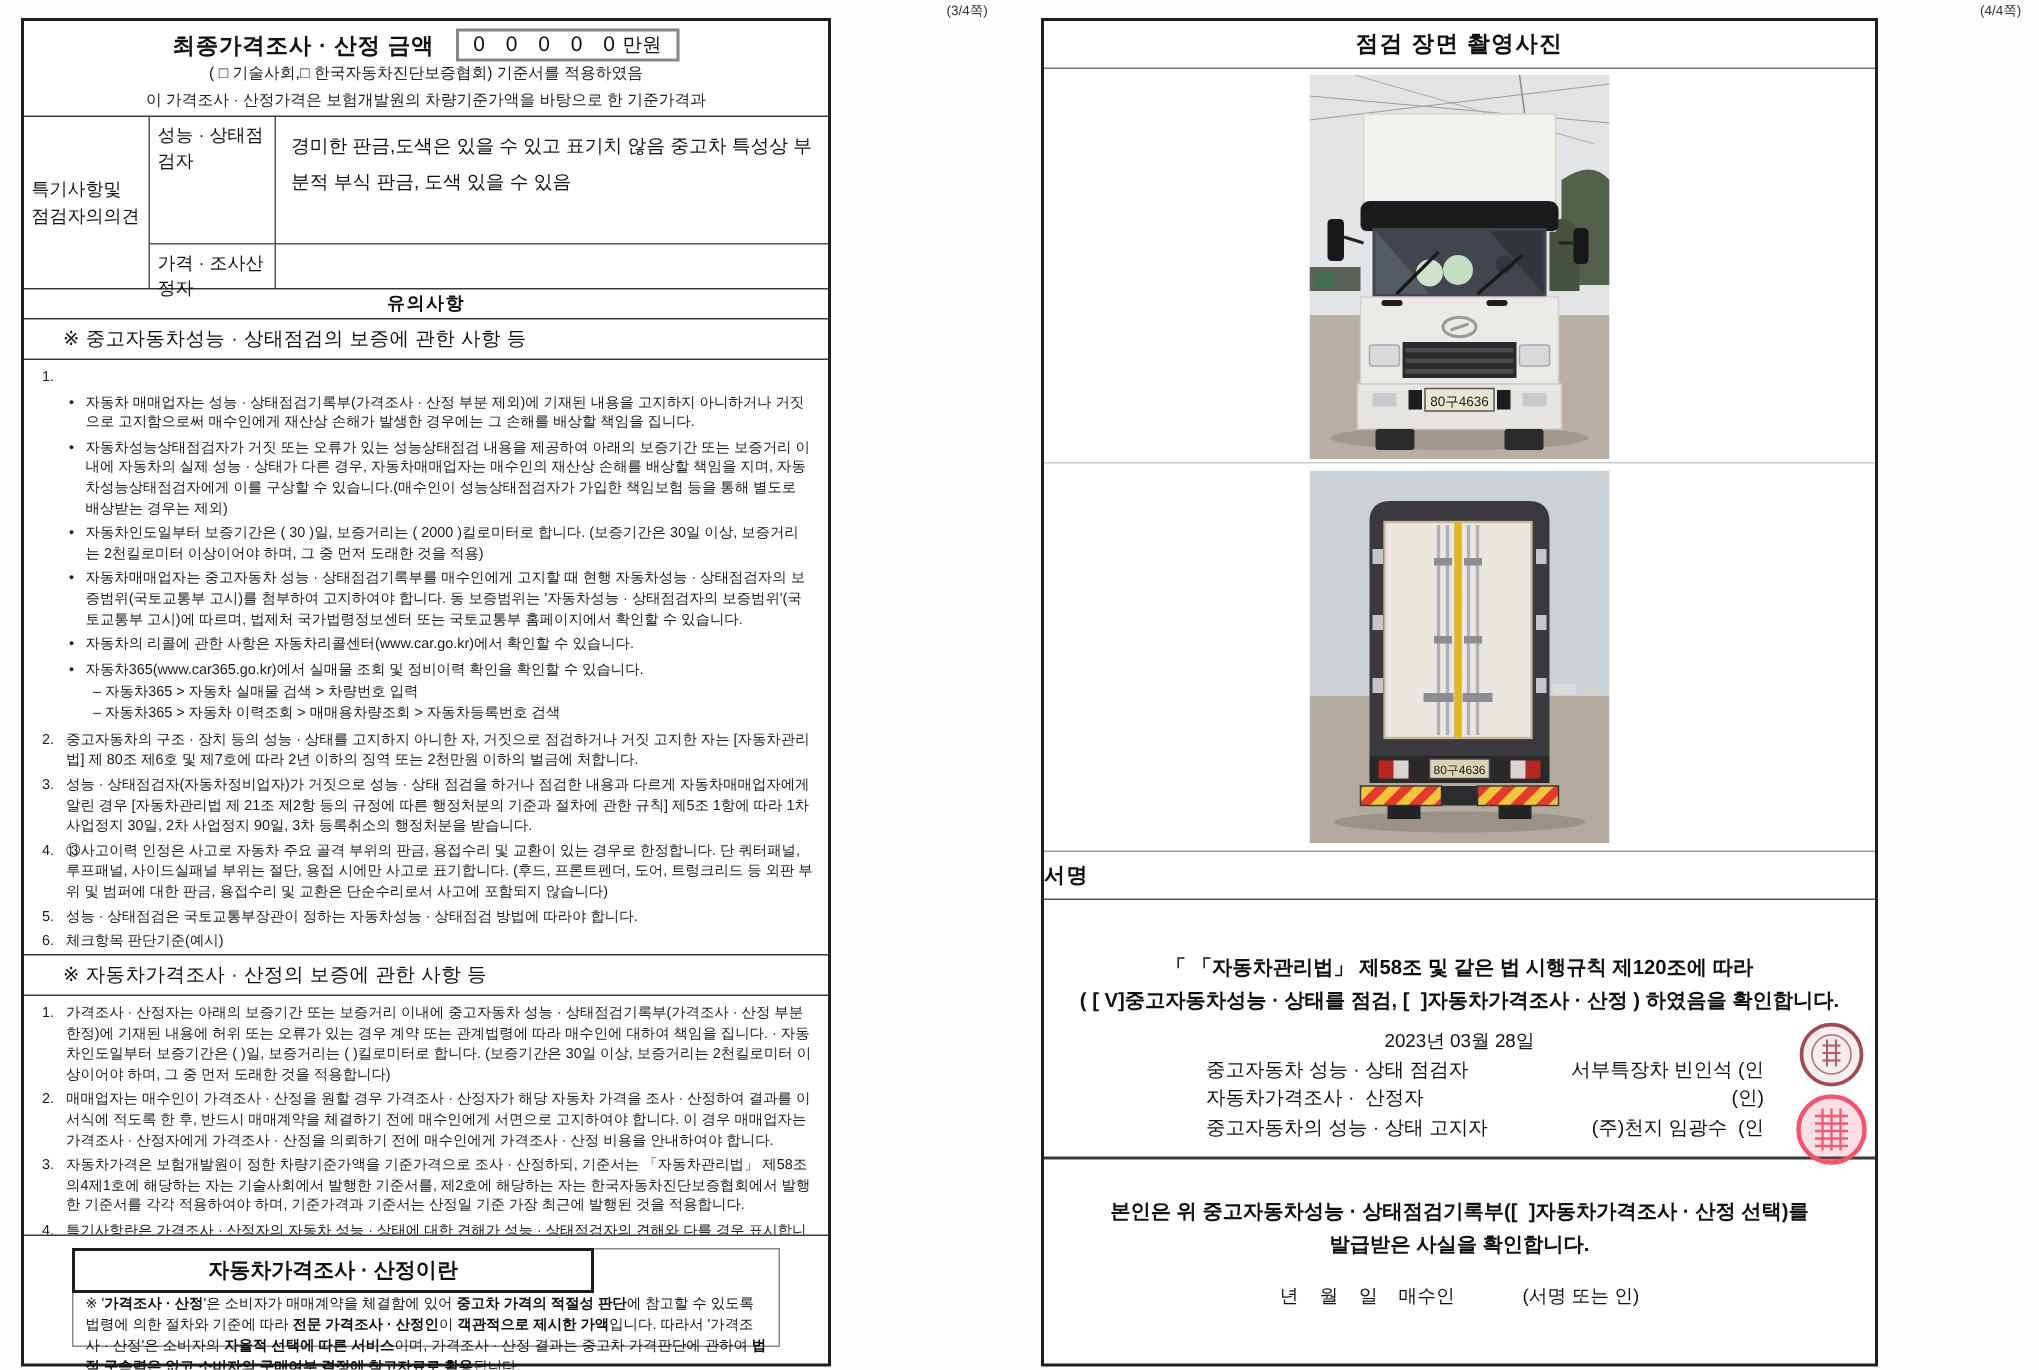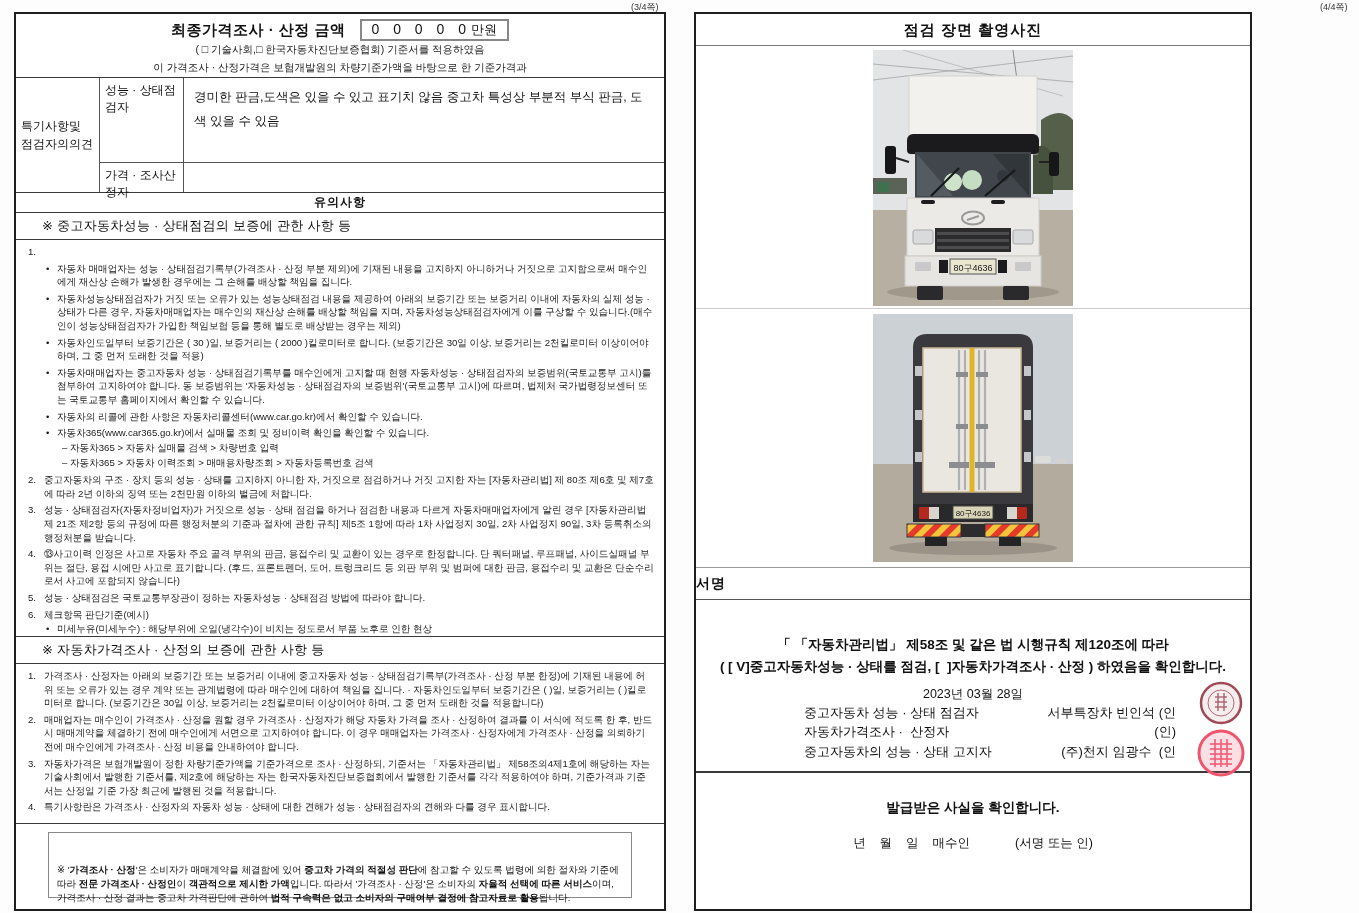--- a/index.html
+++ b/index.html
@@ -1,19 +1,19 @@
 <!DOCTYPE html>
 <html><head>
 <meta charset="utf-8">
 <style>
   html,body{margin:0;padding:0;background:#fdfdfd;}
   body{width:1359px;height:913px;position:relative;font-family:"Liberation Sans","DejaVu Sans",sans-serif;color:#111;}
   .page-label{position:absolute;top:1px;font-size:9px;color:#333;}
   .page{position:absolute;top:12px;background:#fff;border:2px solid #1f1f1f;box-sizing:border-box;}
-  #pageL{left:14px;width:652px;height:899px;}
+  #pageL{left:14px;width:540px;height:899px;}
   #pageR{left:694px;width:558px;height:899px;}
 
   
   .amount-sec{height:63px;border-bottom:1px solid #3a3a3a;text-align:center;}
   .amount-row{display:flex;justify-content:center;align-items:center;gap:14px;padding-top:5px;}
   .amount-title{font-size:15px;font-weight:bold;letter-spacing:.5px;}
   .amount-box{border:2px solid #888;padding:0 10px;font-size:14px;letter-spacing:5px;white-space:pre;}
   .amount-note{font-size:10.5px;line-height:1.55;margin-top:2px;color:#222;}
   .sp-grid{display:grid;grid-template-columns:84px 84px 1fr;grid-template-rows:84px 30px;border-bottom:1px solid #3a3a3a;}
   .sp-c{border-right:1px solid #555;box-sizing:border-box;font-size:12px;padding:4px 5px;}
@@ -155,20 +155,21 @@
         <span class="no">3.</span>
         <span class="tx">자동차가격은 보험개발원이 정한 차량기준가액을 기준가격으로 조사 · 산정하되, 기준서는 「자동차관리법」 제58조의4제1호에 해당하는 자는 기술사회에서 발행한 기준서를, 제2호에 해당하는 자는 한국자동차진단보증협회에서 발행한 기준서를 각각 적용하여야 하며, 기준가격과 기준서는 산정일 기준 가장 최근에 발행된 것을 적용합니다.</span>
       </div>
     <div class="itm">
         <span class="no">4.</span>
         <span class="tx">특기사항란은 가격조사 · 산정자의 자동차 성능 · 상태에 대한 견해가 성능 · 상태점검자의 견해와 다를 경우 표시합니다.</span>
       </div>
   </div>
 
   <div class="def-outer">
+    <div class="def-title">자동차가격조사 · 산정이란</div>
     <div class="def-body"><span>※ '</span><span style="font-weight: bold;">가격조사 · 산정</span><span>'은 소비자가 매매계약을 체결함에 있어 </span><span style="font-weight: bold;">중고차 가격의 적절성 판단</span><span>에 참고할 수 있도록 법령에 의한 절차와 기준에 따라 </span><span style="font-weight: bold;">전문 가격조사 · 산정인</span><span>이 </span><span style="font-weight: bold;">객관적으로 제시한 가액</span><span>입니다. 따라서 '가격조사 · 산정'은 소비자의 </span><span style="font-weight: bold;">자율적 선택에 따른 서비스</span><span>이며, 가격조사 · 산정 결과는 중고차 가격판단에 관하여 </span><span style="font-weight: bold;">법적 구속력은 없고 소비자의 구매여부 결정에 참고자료로 활용</span><span>됩니다.</span></div>
   </div>
 </div>
 
 <div class="page" id="pageR">
 
   <div class="photo-title">점검 장면 촬영사진</div>
 
   <div class="photo-wrap" id="pw1">
     <svg width="200" height="256" viewBox="0 0 200 256">
@@ -311,16 +312,17 @@
         <line x1="14" y1="31" x2="36" y2="31"></line>
         <line x1="14" y1="36" x2="36" y2="36"></line>
         <line x1="19" y1="11" x2="19" y2="39"></line>
         <line x1="25" y1="11" x2="25" y2="39"></line>
         <line x1="31" y1="11" x2="31" y2="39"></line>
       </g>
     </svg>
   </div>
 
   <div class="bottom-block">
+    <div class="bline">본인은 위 중고자동차성능 · 상태점검기록부([  ]자동차가격조사 · 산정 선택)를</div>
     <div class="bline">발급받은 사실을 확인합니다.</div>
     <div class="bline3">년    월    일    매수인             (서명 또는 인)</div>
   </div>
 </div>
 
 </body></html>

